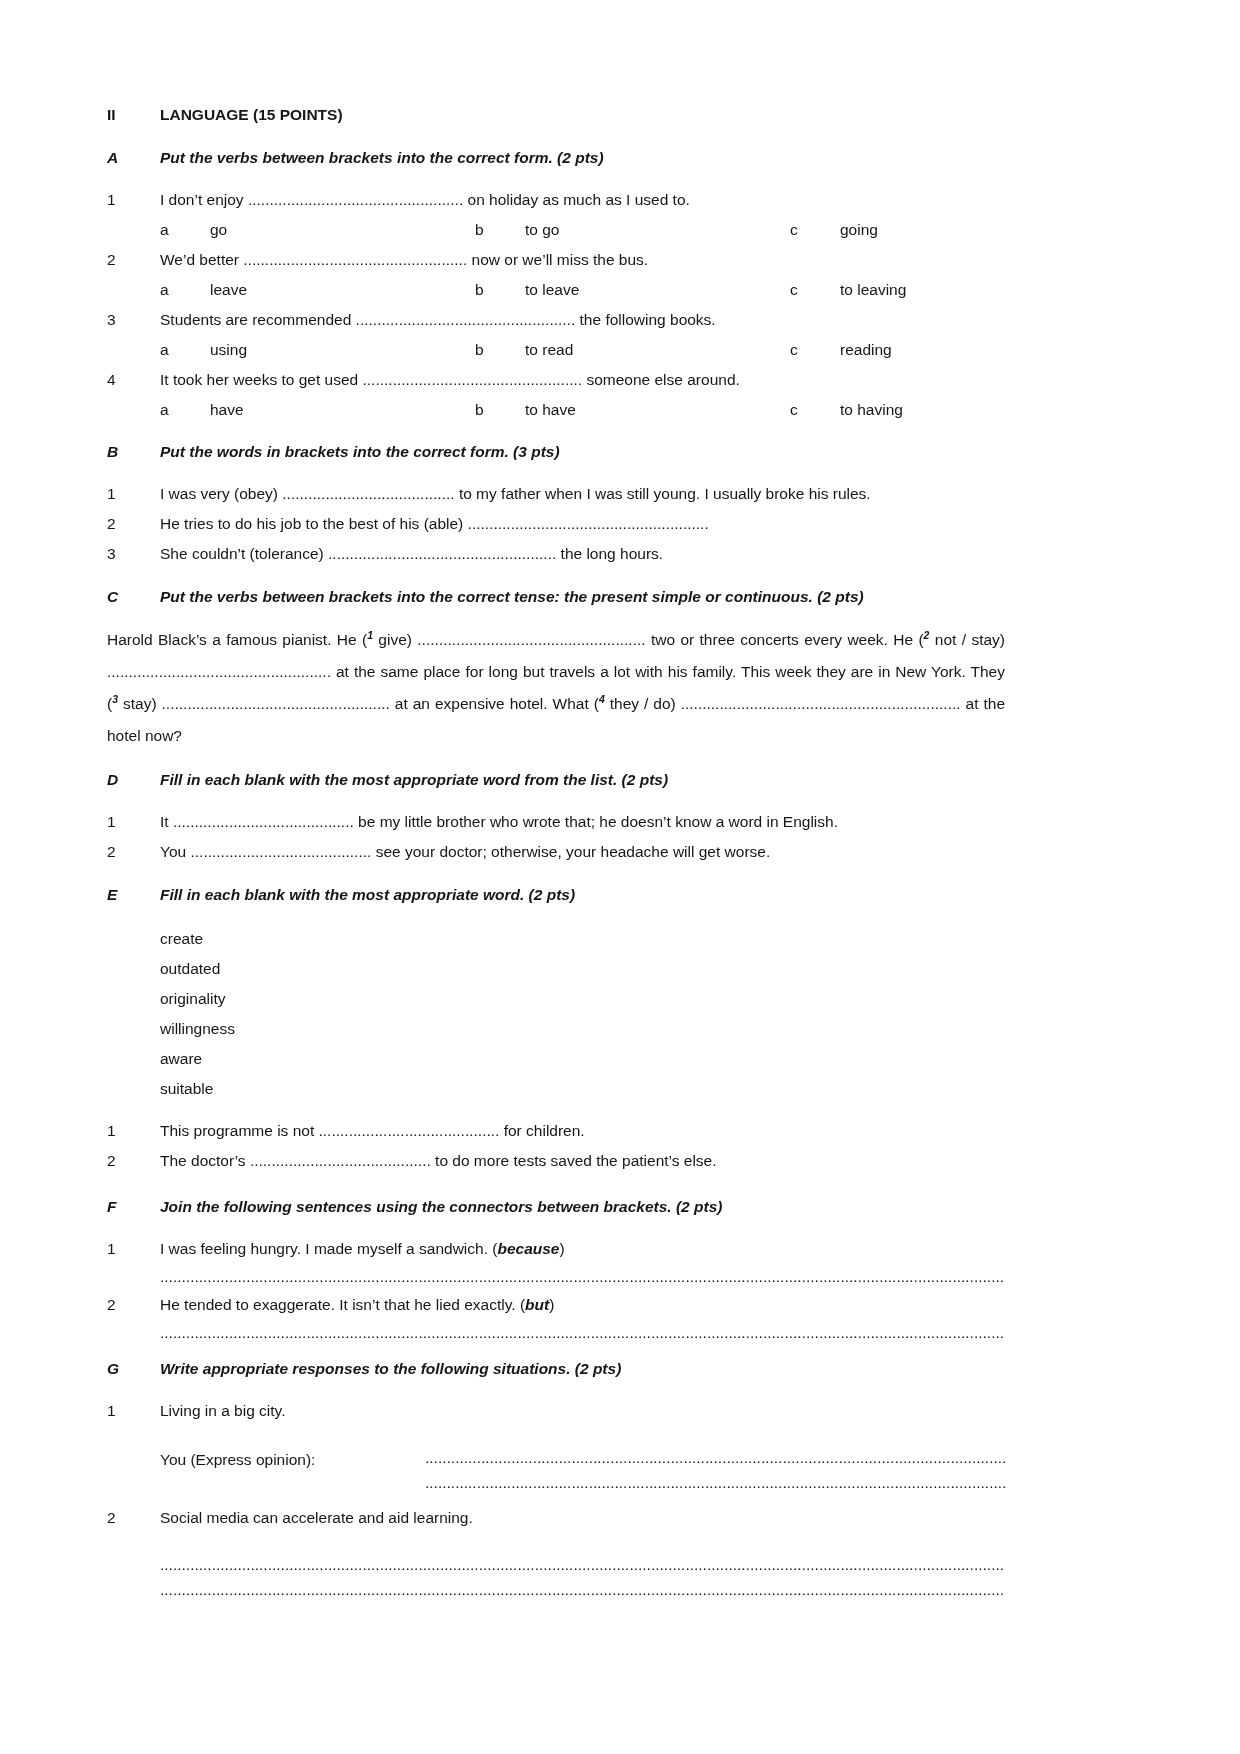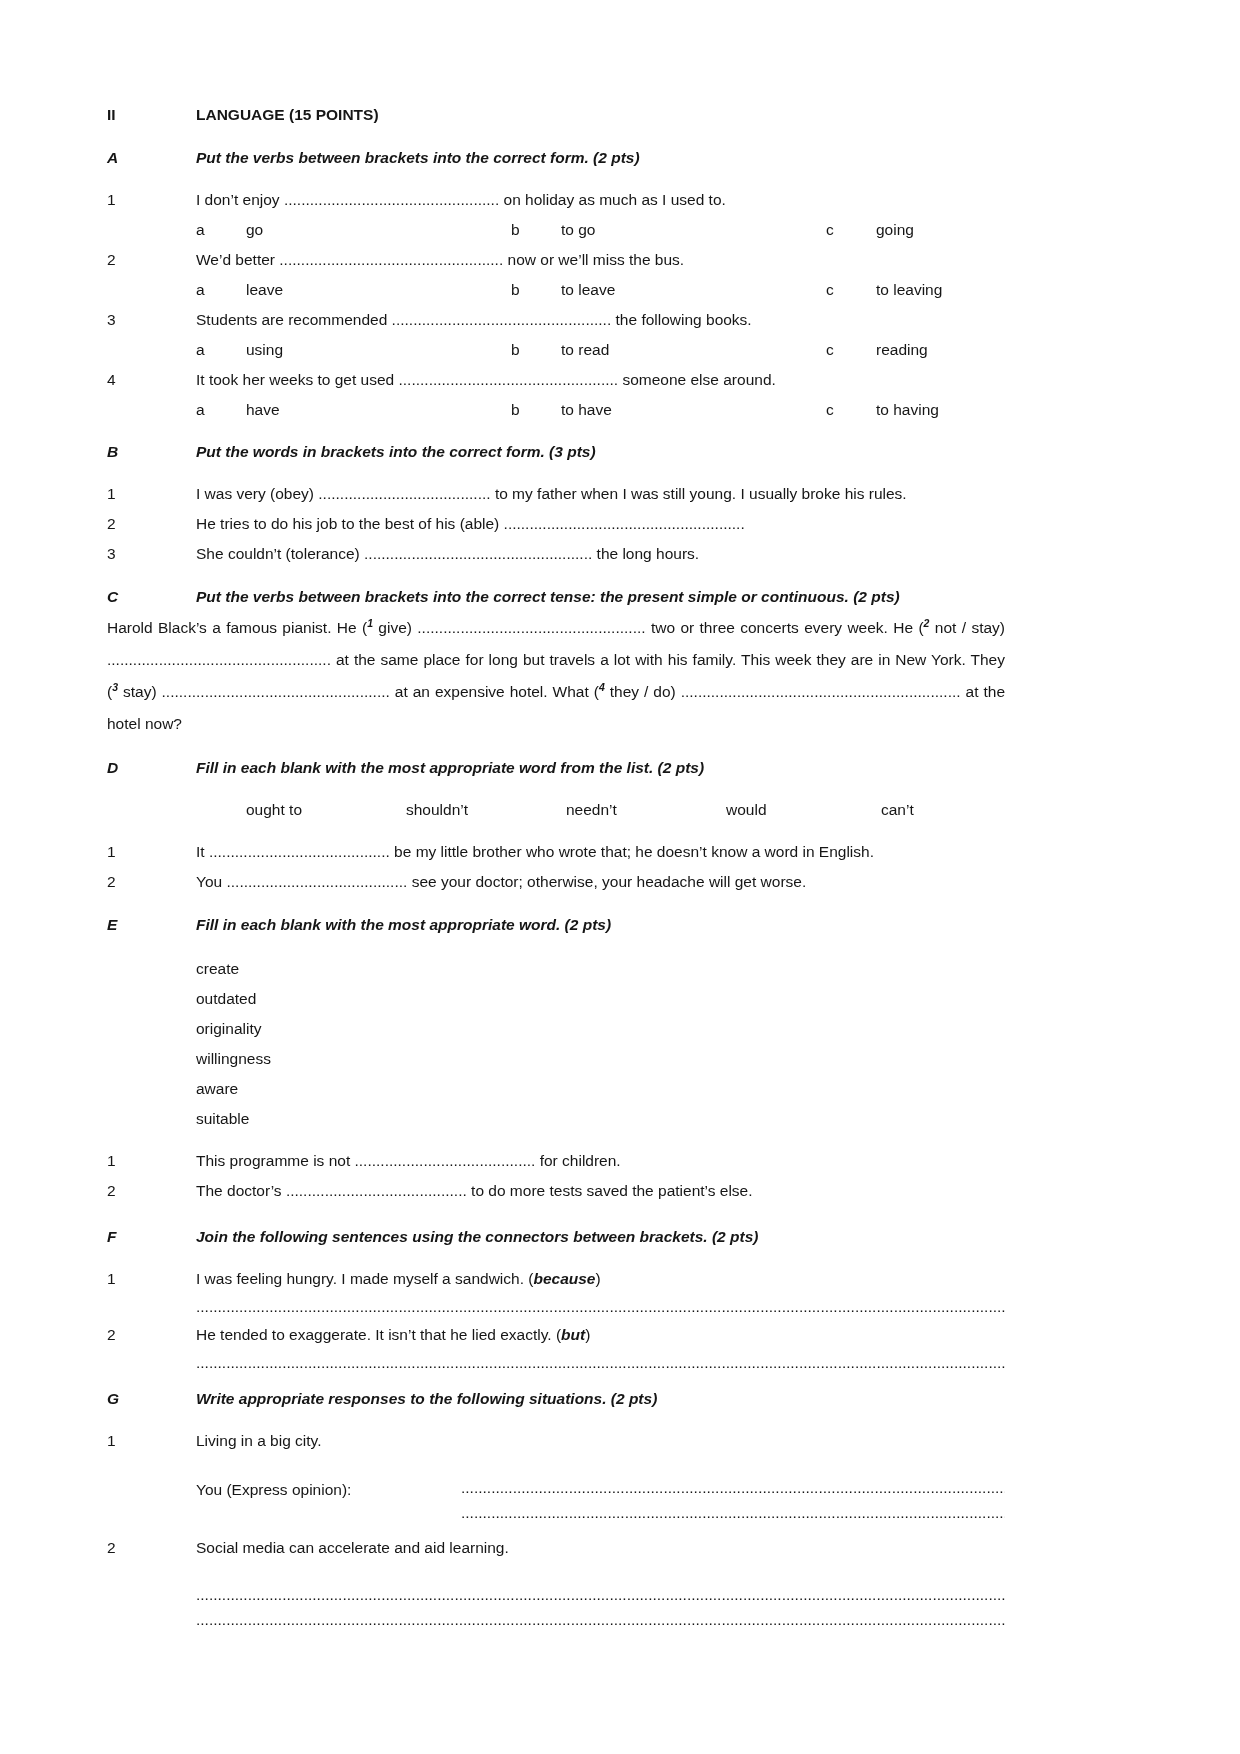--- a/index.html
+++ b/index.html
@@ -6,21 +6,21 @@
   body {
     width: 1240px;
     height: 1754px;
     background: #ffffff;
     font-family: "Liberation Sans", sans-serif;
     font-size: 15.5px;
     color: #161616;
     overflow: hidden;
   }
   .page { padding: 100px 235px 0 107px; }
-  .row { display: flex; line-height: 30px; gap: 36px; }
+  .row { display: flex; line-height: 30px; }
   .num { width: 53px; flex-shrink: 0; }
   .txt { flex: 1; min-width: 0; }
   .bold { font-weight: bold; }
   .hdr .num, .hdr .txt { font-weight: bold; font-style: italic; }
   .mt13 { margin-top: 13px; }
   .mt12 { margin-top: 12px; }
   .mt14 { margin-top: 14px; }
   .mt16 { margin-top: 16px; }
   .mt8  { margin-top: 8px; }
   .mt5  { margin-top: 19px; }
@@ -40,20 +40,21 @@
   .wordsE { display: flex; flex-direction: column; }
   .wordsE .w1 { width: 135px; }
   .wordsE .w2 { width: 130px; }
   .wordsE .w3 { width: 130px; }
   .wordsE .w4 { width: 130px; }
   .wordsE .w5 { width: 160px; }
 
   .para {
     text-align: justify;
     line-height: 32px;
+    margin-top: 12px;
   }
   .para .dots { word-break: break-all; }
   .supn {
     font-weight: bold;
     font-style: italic;
     font-size: 10.5px;
     vertical-align: super;
     line-height: 0;
   }
   .bi { font-weight: bold; font-style: italic; }
@@ -197,30 +198,20 @@
     <div class="txt">Put the verbs between brackets into the correct tense: the present simple or continuous. (2 pts)</div>
   </div>
 
   <div class="para"><span>Harold Black’s a famous pianist. He (</span><sup class="supn">1</sup><span> give) </span><span class="dots">.....................................................</span><span> two or three concerts every week. He (</span><sup class="supn">2</sup><span> not / stay) </span><span class="dots">....................................................</span><span> at the same place for long but travels a lot with his family. This week they are in New York. They (</span><sup class="supn">3</sup><span> stay) </span><span class="dots">.....................................................</span><span> at an expensive hotel. What (</span><sup class="supn">4</sup><span> they / do) </span><span class="dots">.................................................................</span><span> at the hotel now?</span></div>
 
   <div class="row hdr mt13">
     <div class="num">D</div>
     <div class="txt">Fill in each blank with the most appropriate word from the list. (2 pts)</div>
   </div>
 
-  <div class="row mt12">
-    <div class="num"></div>
-    <div class="txt wordsD">
-      <span class="w1">ought to</span>
-      <span class="w2">shouldn’t</span>
-      <span class="w3">needn’t</span>
-      <span class="w4">would</span>
-      <span class="w5">can’t</span>
-    </div>
-  </div>
 
   <div class="row mt12">
     <div class="num">1</div>
     <div class="txt"><span>It </span><span class="dots">..........................................</span><span> be my little brother who wrote that; he doesn’t know a word in English.</span></div>
   </div>
   <div class="row">
     <div class="num">2</div>
     <div class="txt"><span>You </span><span class="dots">..........................................</span><span> see your doctor; otherwise, your headache will get worse.</span></div>
   </div>
 

